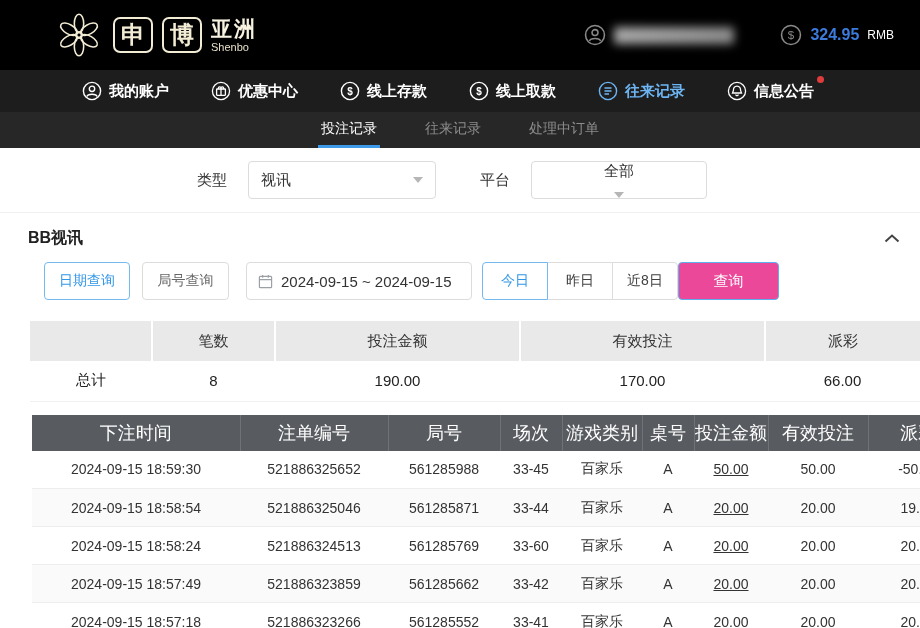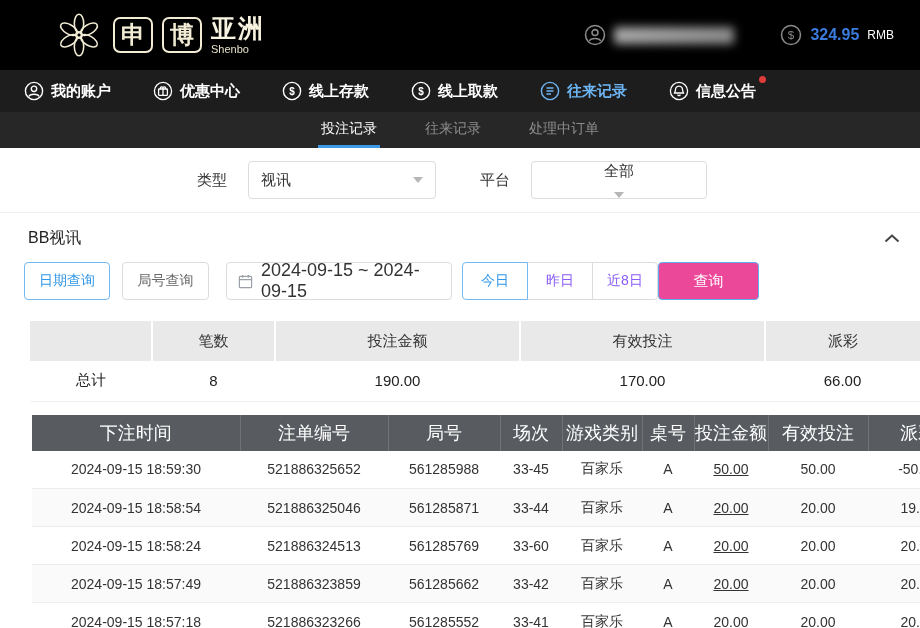--- a/index.html
+++ b/index.html
@@ -5,31 +5,31 @@
   *{box-sizing:border-box;margin:0;padding:0}
   html,body{width:920px;height:628px;overflow:hidden;background:#fff;
     font-family:"Liberation Sans","DejaVu Sans",sans-serif}
   
   .topbar{height:70px;background:#000;display:flex;align-items:center;
     justify-content:space-between;padding:0 26px 0 54px}
   .logo{display:flex;align-items:center;gap:9px;color:#f2ecd4;cursor:pointer}
   .logo-box{border:2px solid #f2ecd4;border-radius:7px;font-size:24px;font-weight:bold;
     padding:2px 6px;line-height:1.15}
   .logo-region{display:flex;flex-direction:column;line-height:1}
-  .logo-region .cn{font-size:25px;font-weight:bold;letter-spacing:2px;color:#f7f3e0}
+  .logo-region .cn{font-size:21px;font-weight:bold;letter-spacing:2px;color:#f7f3e0}
   .logo-region .en{font-size:11px;margin-top:3px;color:#e8e2c8}
   .account{display:flex;align-items:center}
   .blur-name{width:120px;height:17px;margin-left:8px;border-radius:2px;
     background:linear-gradient(90deg,#a8a8a8,#8b8b8b);filter:blur(5px)}
   .balance{display:flex;align-items:center;margin-left:46px;gap:8px}
   .balance .amt{color:#3b7bdd;font-size:16px;font-weight:bold}
   .balance .cur{color:#fff;font-size:12px}
   
   .mainnav{height:42px;background:#1d1d1d;display:flex;align-items:center;
-    padding-left:24px;gap:42px}
+    padding-left:82px;gap:42px}
   .nav-item{display:flex;align-items:center;gap:7px;color:#fff;font-size:15px;
     font-weight:bold;cursor:pointer;position:relative;white-space:nowrap}
   .nav-item.active{color:#6db4f2}
   .nav-dot{position:absolute;top:-5px;right:-10px;width:7px;height:7px;border-radius:50%;
     background:#e03c3c}
   
   .subnav{height:36px;background:#272727;display:flex;justify-content:center;gap:42px}
   .subtab{height:36px;display:flex;align-items:center;color:#8d8d8d;font-size:14px;
     cursor:pointer;border-bottom:3px solid transparent;padding:0 3px}
   .subtab.active{color:#fff;border-bottom-color:#3d9ae8}
@@ -39,37 +39,37 @@
   .filter-label{font-size:15px;color:#333;margin-right:21px}
   .select{height:38px;border:1px solid #dcdcdc;border-radius:4px;display:flex;
     align-items:center;justify-content:space-between;padding:0 12px;font-size:15px;
     color:#333;cursor:pointer;background:#fff}
   .select.type{width:188px}
   .select.platform{width:176px;flex-direction:column;}
   .sp44{width:44px}
   
   .section-head{display:flex;align-items:center;justify-content:space-between;
     padding:15px 16px 4px 28px}
-  .section-title{font-size:16px;font-weight:normal;color:#222}
+  .section-title{font-size:16px;font-weight:bold;color:#222}
   .collapse{cursor:pointer;padding:4px}
-  .controls{display:flex;align-items:center;padding-left:24px;margin-top:9px}
+  .controls{display:flex;align-items:center;padding-left:44px;margin-top:9px}
   .btn{height:38px;border:1px solid #dcdcdc;border-radius:4px;background:#fff;
     font-size:14px;color:#666;display:flex;align-items:center;justify-content:center;
     cursor:pointer;white-space:nowrap}
   .btn.outline-blue{border-color:#74b9f0;color:#2f96e8;position:relative;z-index:1}
   .btn.date-q{width:86px}
   .btn.round-q{width:87px;margin-left:12px}
   .date-input{height:38px;width:226px;border:1px solid #dcdcdc;border-radius:4px;
     display:flex;align-items:center;padding:0 11px;gap:8px;margin-left:17px;
-    font-size:18px;color:#333;cursor:pointer;background:#fff}
+    font-size:15px;color:#333;cursor:pointer;background:#fff}
   .btn-group{display:flex;margin-left:10px}
   .btn-group .btn{width:66px;border-radius:0;margin-left:-1px}
   .btn-group .btn:first-child{border-radius:4px 0 0 4px;margin-left:0}
   .btn-group .btn:last-child{border-radius:0 4px 4px 0}
-  .btn-group .btn.inactive{color:#8b5cf6}
+  .btn-group .btn.inactive{color:#404040}
   .btn.search{width:101px;background:#ec4899;border-color:#5cb0f0;color:#fff;
     font-size:15px}
   
   table{border-collapse:collapse;table-layout:fixed}
   .summary{margin:21px 0 0 30px;width:890px}
   .summary th{background:#e9e9e9;height:40px;font-size:15px;color:#333;
     font-weight:normal;border-left:2px solid #fff}
   .summary th:first-child{border-left:none}
   .summary td{height:40px;text-align:center;font-size:15px;color:#222;
     border-bottom:1px solid #f0f0f0;background:#fff}

